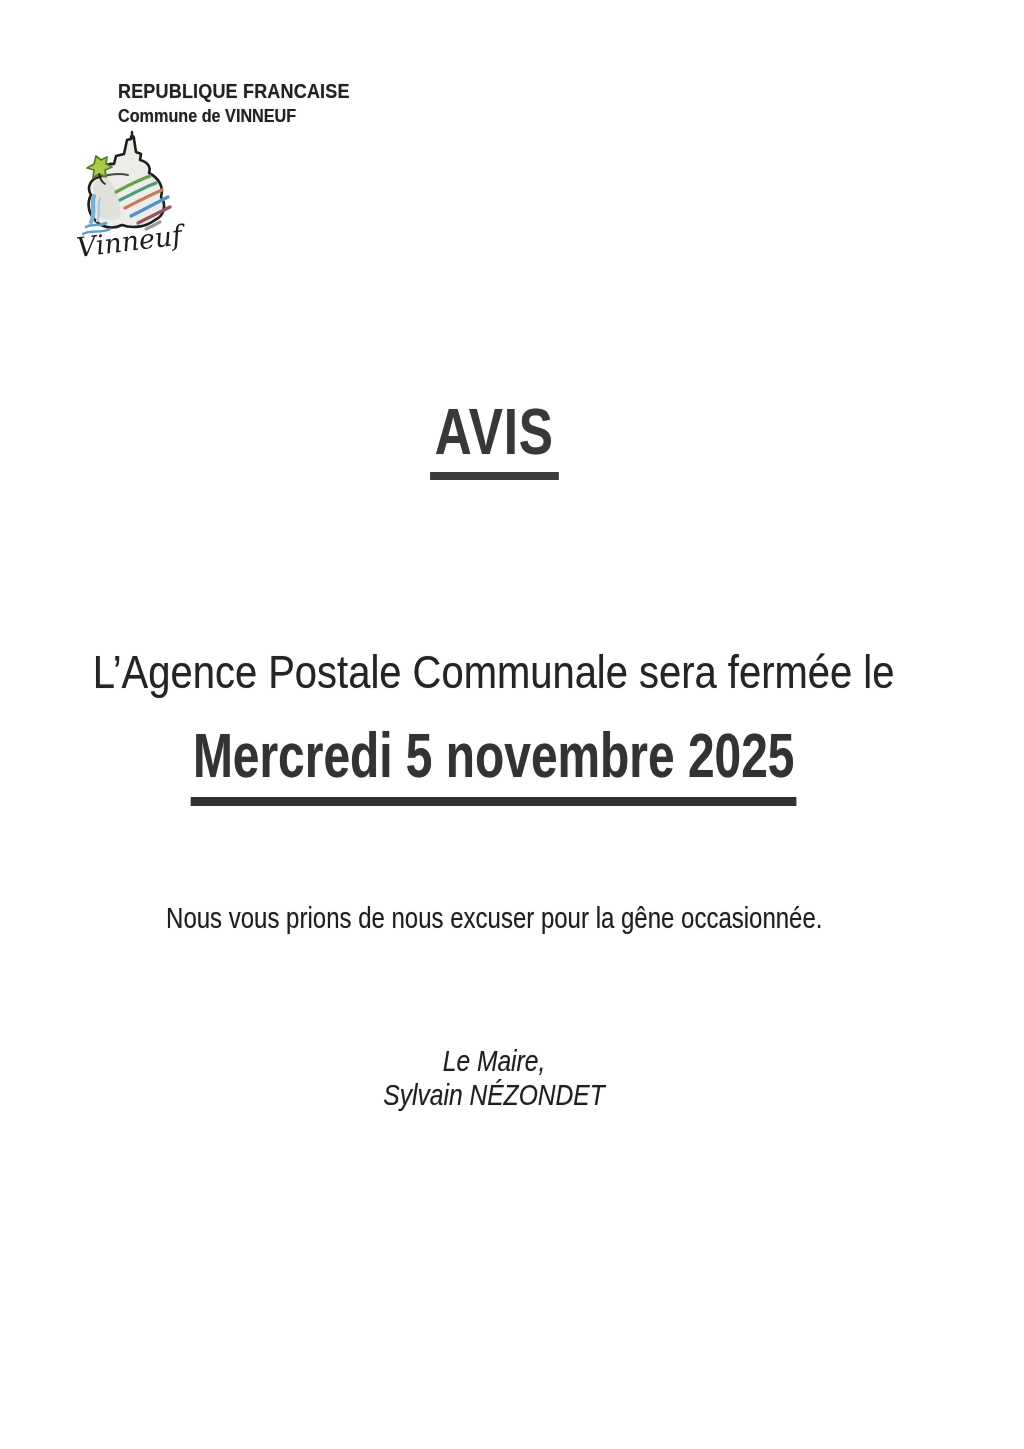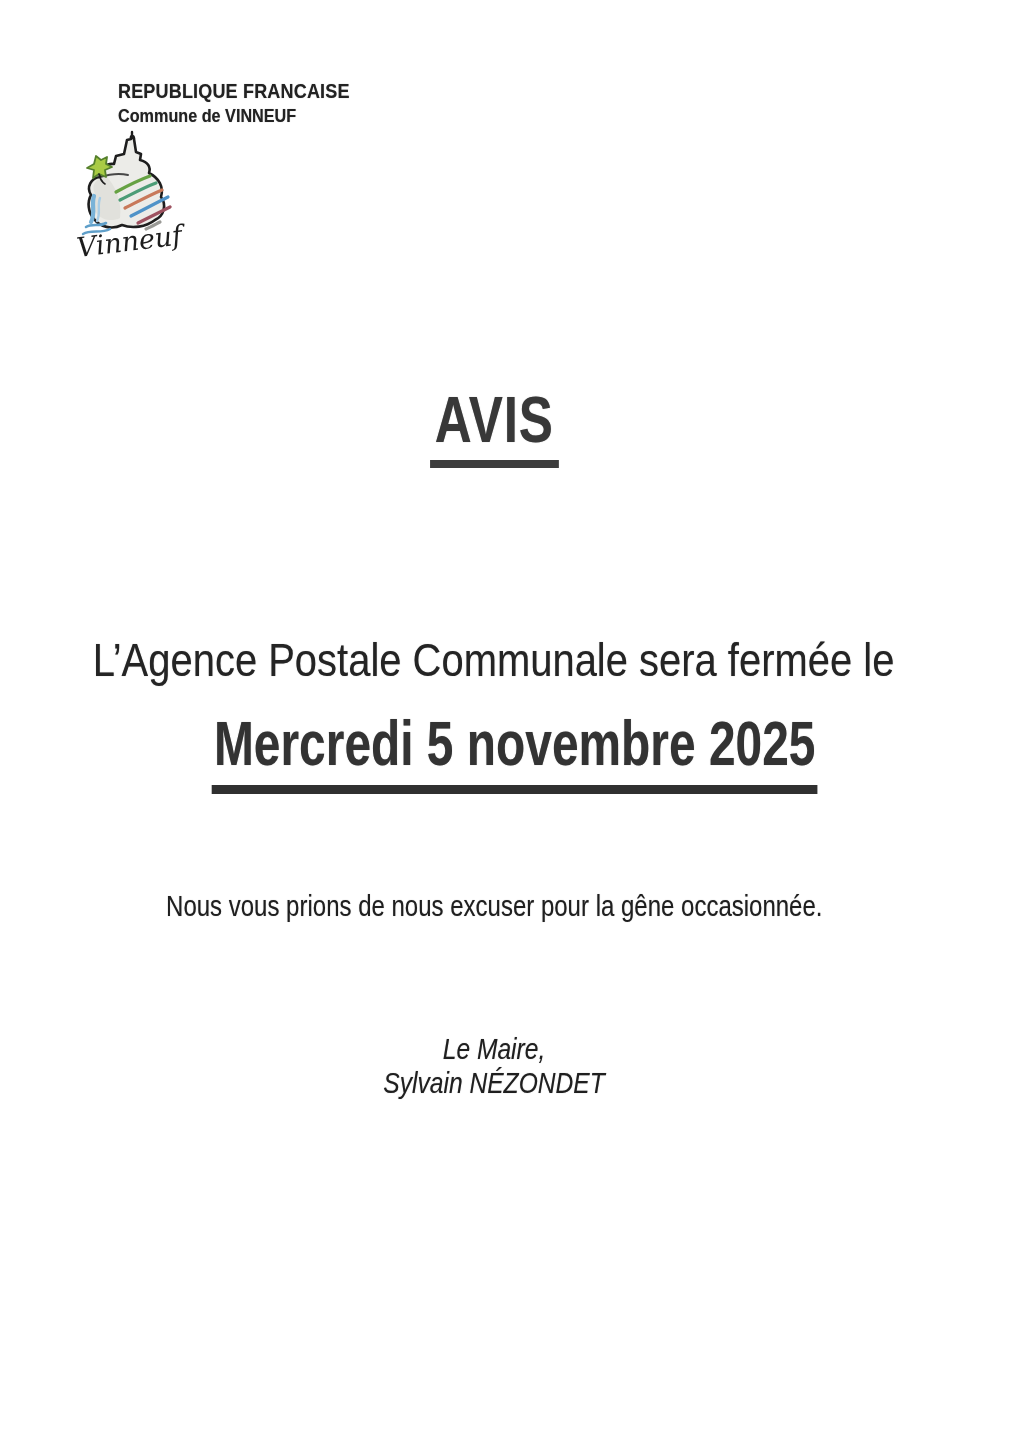--- a/index.html
+++ b/index.html
@@ -16,20 +16,21 @@
     text-shadow: 0 0 1px rgba(45,45,45,0.45);
     white-space: nowrap;
   }
   
   .line {
     position: absolute;
     left: 0;
     width: 988px;
     display: flex;
     justify-content: center;
+    margin-top: 12px;
   }
   .header-block {
     position: absolute;
     left: 78px;
     top: 80px;
     margin-left: 40px;
   }
   .header-l1 {
     font-size: 20px;
     font-weight: bold;
@@ -64,21 +65,21 @@
     transform: scaleX(0.80);
     color: #383838;
   }
   .line1-row { top: 632px; }
   .line1-text {
     font-size: 47px;
     line-height: 1.2;
     transform: scaleX(0.85);
     color: #242424;
   }
-  .date-row { top: 712px; padding-left: 21px; }
+  .date-row { top: 712px; }
   .date-text {
     font-size: 63px;
     font-weight: bold;
     line-height: 1;
     padding: 0 3px 10px 3px;
     border-bottom: 9px solid #303030;
     transform: scaleX(0.76);
     color: #333333;
   }
   .apology-row { top: 889px; }

